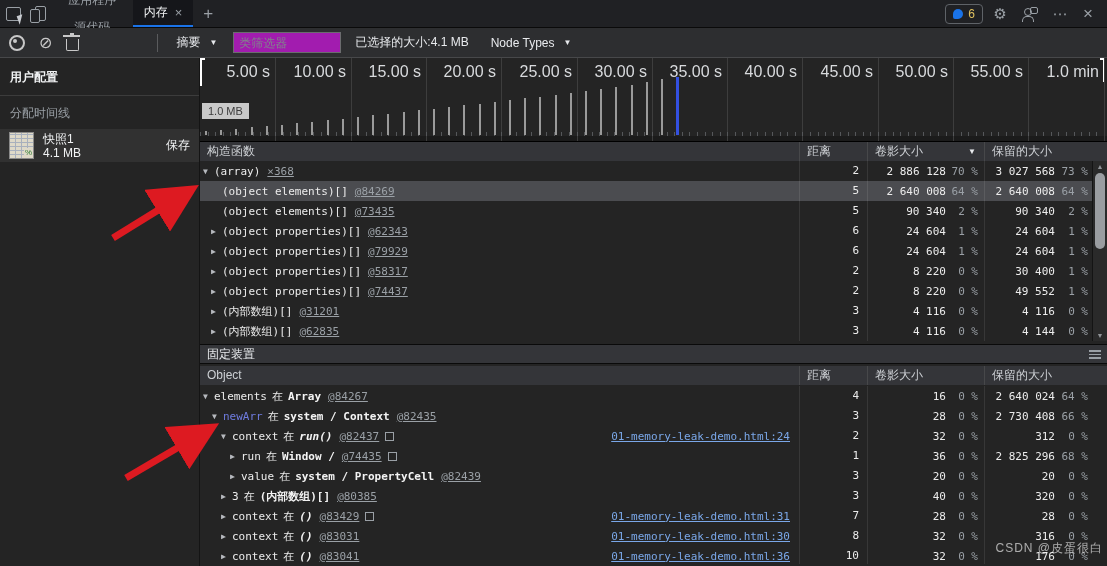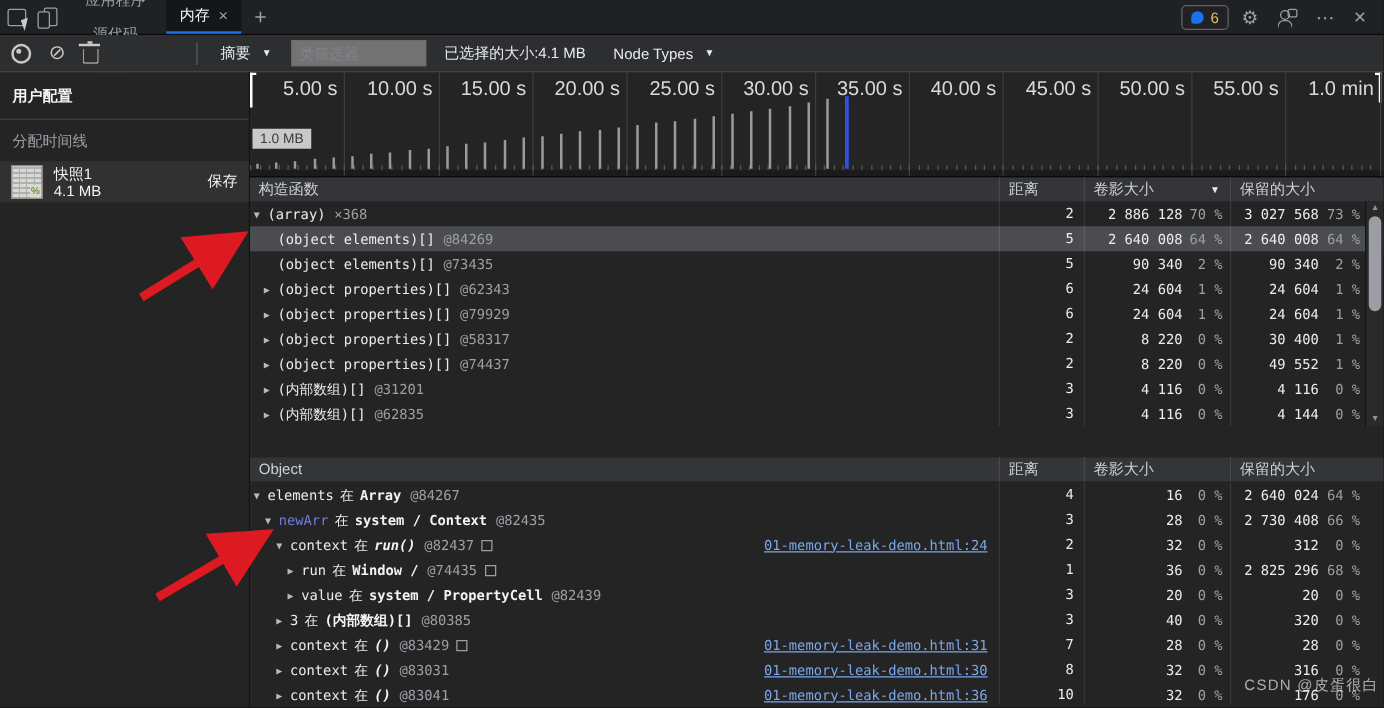--- a/index.html
+++ b/index.html
@@ -36,21 +36,21 @@
            border-bottom:1px solid #47484a;box-sizing:border-box;display:flex;align-items:center;padding-left:9px;}
   .icon-record{width:12px;height:12px;border:2px solid #c8c8c8;border-radius:50%;position:relative;margin-right:14px;}
   .icon-record::after{content:"";position:absolute;left:2px;top:2px;width:4px;height:4px;border-radius:50%;background:#c8c8c8;}
   .icon-clear{color:#c8c8c8;font-size:16px;margin-right:12px;line-height:16px;}
   .icon-trash{width:11px;height:11px;border:1.5px solid #c8c8c8;border-top:none;border-radius:0 0 2px 2px;position:relative;margin:4px 14px 0 2px;}
   .icon-trash::before{content:"";position:absolute;top:-4px;left:-4px;width:17px;height:2px;background:#c8c8c8;}
   .icon-trash::after{content:"";position:absolute;top:-6px;left:3px;width:4px;height:2px;background:#c8c8c8;}
   .tool-sep{width:1px;height:18px;background:#5a5b5d;margin:0 10px 0 64px;}
   .dropdown{display:flex;align-items:center;gap:9px;font-size:12px;color:#e8eaed;padding:0 8px;}
   .dd-arrow{font-size:8px;color:#e8eaed;}
-  .filter-input{width:96px;height:19px;background:#737373;border:1px solid #6b6c6e;color:#e8eaed;
+  .filter-input{width:96px;height:19px;background:#a21caf;border:1px solid #6b6c6e;color:#e8eaed;
                 font-size:12px;padding:0 5px;margin:0 8px;font-family:"Liberation Sans",sans-serif;}
   .filter-input::placeholder{color:#80858b;}
   .size-label{font-size:12px;color:#e8eaed;margin:0 14px 0 6px;white-space:nowrap;}
 
   
   .sidebar{position:absolute;top:58px;left:0;width:200px;bottom:0;background:#242424;
            border-right:1px solid #141414;box-sizing:border-box;}
   .profiles-heading{padding:11px 0 9px 10px;font-size:12px;font-weight:bold;color:#f1f3f4;border-bottom:1px solid #3c3c3c;}
   .section-label{padding:9px 0 7px 10px;font-size:12px;color:#9aa0a6;}
   .snapshot-item{height:33px;background:#313131;display:flex;align-items:center;padding:0 9px 0 9px;}
@@ -88,21 +88,21 @@
   .sort-arrow{margin-left:auto;margin-right:8px;font-size:8px;color:#e8eaed;}
   .ctor-header{top:84px;}
   .ctor-rows{position:absolute;top:103px;left:0;width:907px;height:180px;overflow:hidden;}
   .ret-header{top:308px;}
   .ret-rows{position:absolute;top:328px;left:0;width:907px;height:178px;overflow:hidden;}
   .trow{height:20px;font-family:"DejaVu Sans Mono","DejaVu Sans",monospace;font-size:11px;}
   .trow.selected{background:#4b4c50;}
   .cname{display:flex;align-items:center;border-right:1px solid rgba(255,255,255,0.09);overflow:hidden;white-space:nowrap;box-sizing:border-box;}
   .twisty{width:11px;flex:none;font-size:8px;color:#b6b9be;text-align:left;}
   .nm{color:#ececec;} .nm.hl{color:#6f7ce0;}
-  .sfx{color:#9aa0a6;margin-left:7px;}
+  .sfx{color:#9aa0a6;margin-left:7px;text-decoration:underline;}
   .zai{color:#ececec;margin:0 5px;}
   .obj{color:#f3f3f3;font-weight:bold;}
   .obj.it{font-style:italic;}
   .pbox{width:7px;height:7px;border:1px solid #9aa0a6;margin-left:6px;flex:none;}
   .src-link{margin-left:auto;padding-right:9px;color:#7aa7e8;text-decoration:underline;text-align:right;}
   .cdist{text-align:right;padding-right:8px;color:#ececec;border-right:1px solid rgba(255,255,255,0.09);line-height:20px;box-sizing:border-box;}
   .csize{display:flex;align-items:center;border-right:1px solid rgba(255,255,255,0.09);box-sizing:border-box;}
   .csize:last-child{border-right:none;}
   .sv{flex:1;text-align:right;color:#ececec;}
   .sp{width:52px;flex:none;text-align:right;color:#9aa0a6;padding-right:19px;box-sizing:border-box;}
@@ -547,20 +547,24 @@
           </div>
         </div>
       </div>
 
     <div class="sbar">
       <div class="sb-up">▲</div>
       <div class="sb-thumb"></div>
       <div class="sb-down">▼</div>
     </div>
 
+    <div class="fixtures-bar">
+      <span>固定装置</span>
+      <span class="menu-icon"></span>
+    </div>
 
     <div class="grid-header ret-header">
       <div class="hcell">
           <span>Object</span>
         </div>
       <div class="hcell">
           <span>距离</span>
         </div>
       <div class="hcell">
           <span>卷影大小</span>

